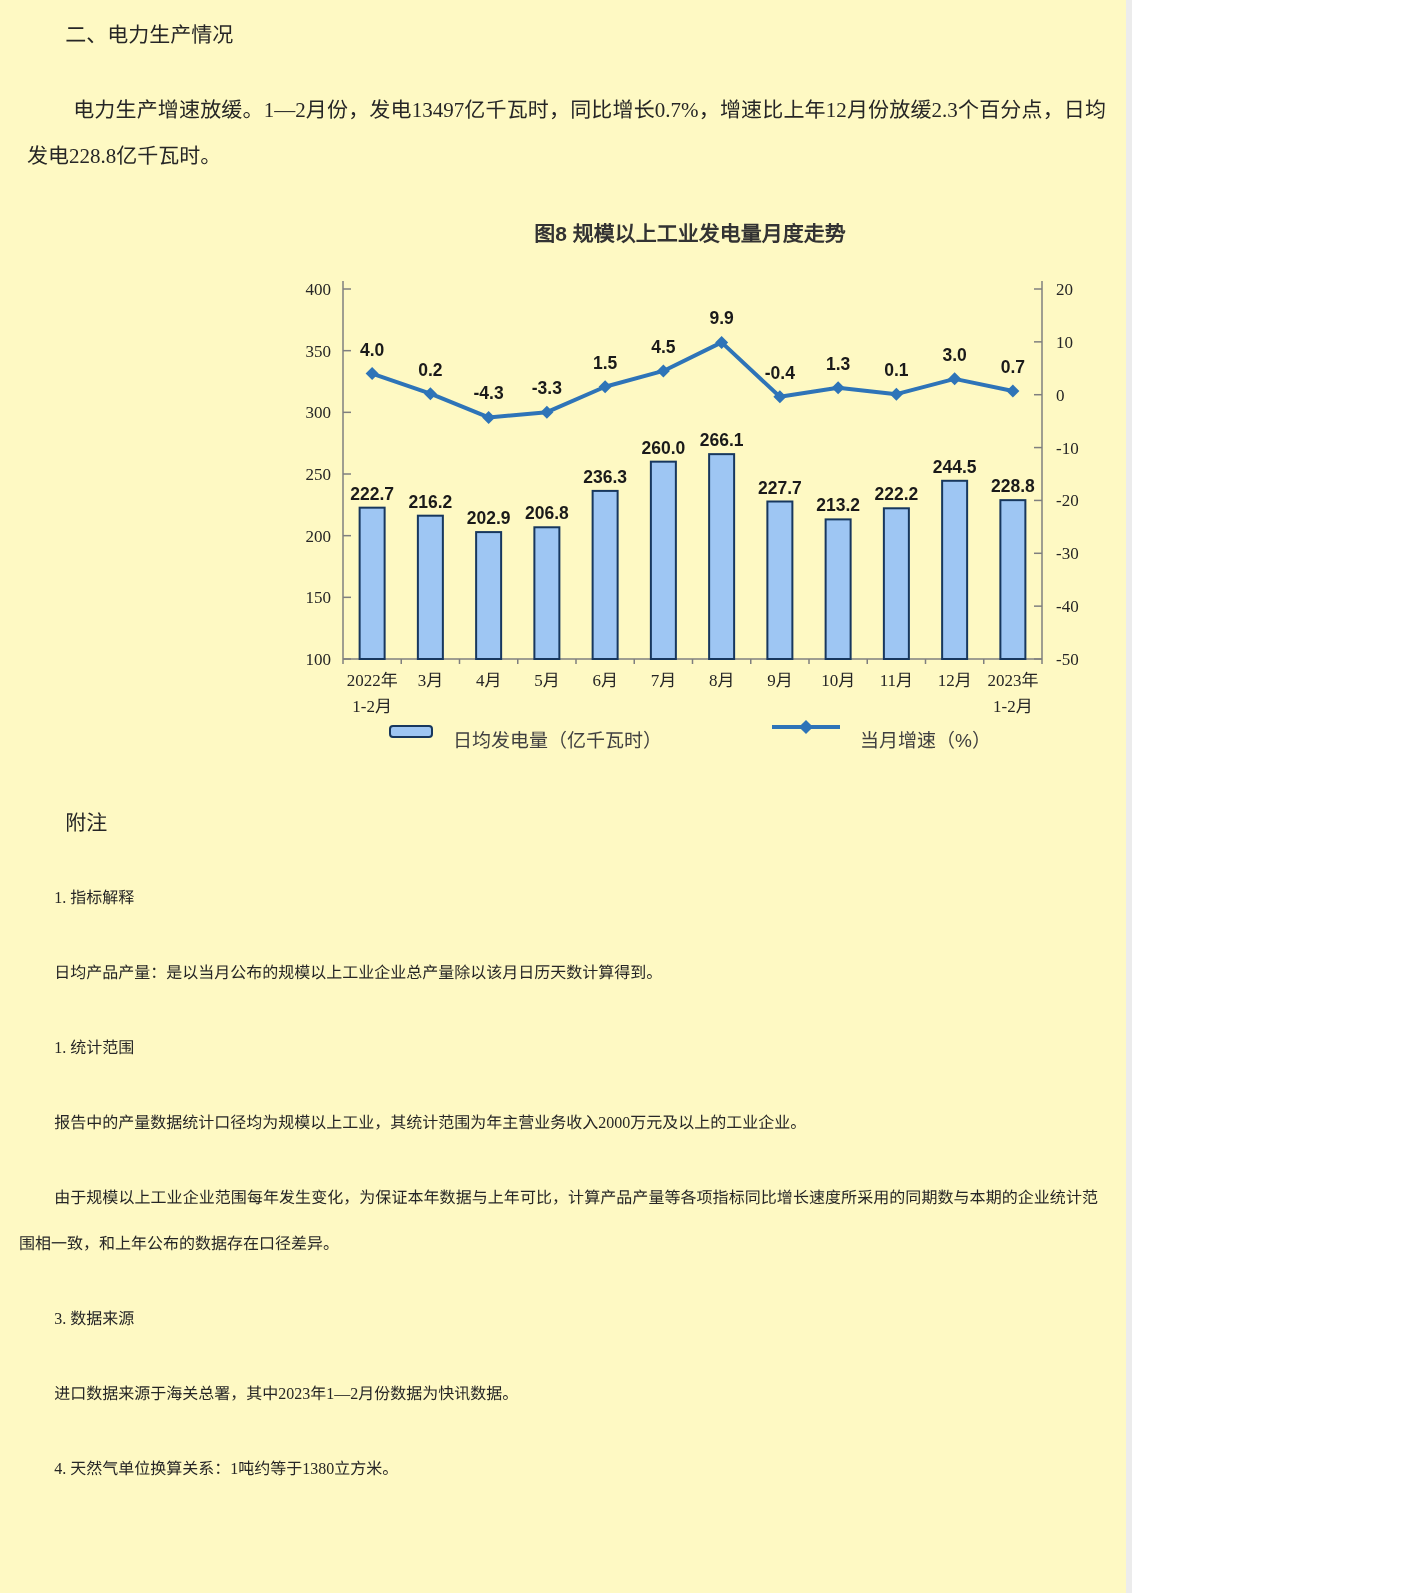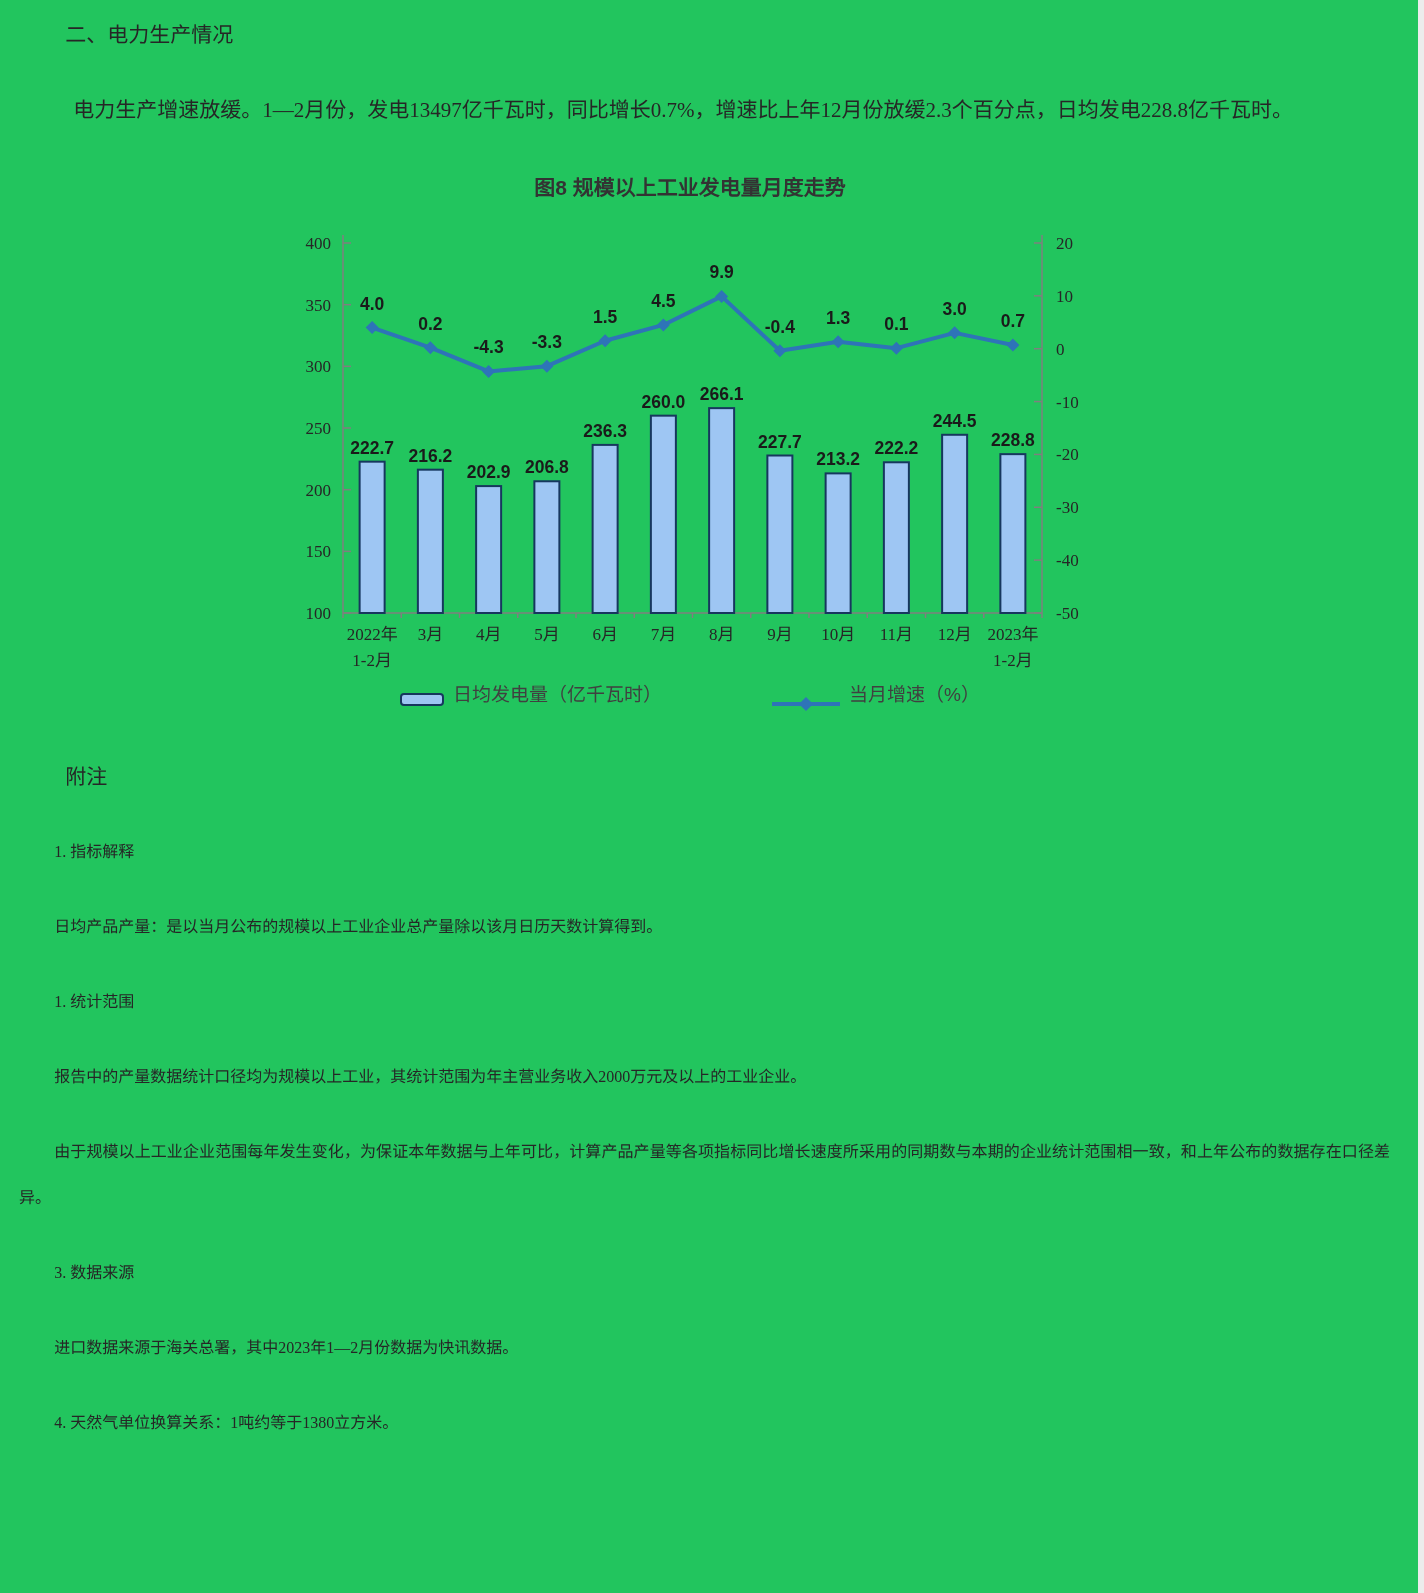--- a/index.html
+++ b/index.html
@@ -1,32 +1,32 @@
 <!DOCTYPE html>
 <html lang="zh-CN"><head>
 <meta charset="utf-8">
 <style>
   html,body{margin:0;padding:0;background:#ffffff;}
   body{font-family:"Liberation Serif","DejaVu Serif",serif;color:#262626;}
-  .page{position:relative;width:1424px;min-height:1593px;box-sizing:border-box;
-        padding:0 26px 30px 19px;background:#22c55e;overflow:hidden;}
+  .page{position:relative;width:1132px;min-height:1593px;box-sizing:border-box;
+        padding:0 26px 30px 19px;background:#fef9c3;overflow:hidden;}
   .section-heading{font-size:21px;font-weight:400;line-height:30px;margin:20px 0 0 0;
         text-indent:2.2em;}
   .body-para{font-size:21px;line-height:46px;margin:37px 0 0 8px;text-indent:2.2em;
         text-align:justify;}
   .body-para.second{margin-top:24px;}
 
   figure.chart{margin:34px 0 0 251px;padding:0;width:840px;}
   .chart-title{width:840px;text-align:center;font-family:"Liberation Sans","DejaVu Sans",sans-serif;
         font-weight:700;font-size:21px;color:#333333;line-height:30px;margin-top:40px;}
   #chart-svg{display:block;margin-top:24px;}
   .legend{width:840px;display:flex;justify-content:center;align-items:center;gap:110px;
         margin-top:0;font-family:"Liberation Sans","DejaVu Sans",sans-serif;
         font-size:19px;color:#404040;}
-  .legend-item{display:flex;align-items:flex-end;gap:9px;}
+  .legend-item{display:flex;align-items:flex-start;gap:20px;}
   .swatch-bar{display:inline-block;width:44px;height:13px;border:2px solid #17375E;
         border-radius:4px;background:#9EC6F3;box-sizing:border-box;}
   .swatch-line{position:relative;display:inline-block;width:68px;height:4px;background:#2E74B8;}
   .swatch-line .diamond{position:absolute;left:29px;top:-3.5px;width:10px;height:10px;
         background:#2E74B8;transform:rotate(45deg);}
 
   .notes-heading{font-size:21px;font-weight:400;line-height:46px;margin:48px 0 0 0;text-indent:2.2em;}
   .note-para{font-size:16px;line-height:46px;margin:29px 8px 0 0;text-indent:2.2em;text-align:justify;}
 
   .scroll-strip{position:absolute;top:0;right:0;width:6px;height:100%;background:#ececec;}

